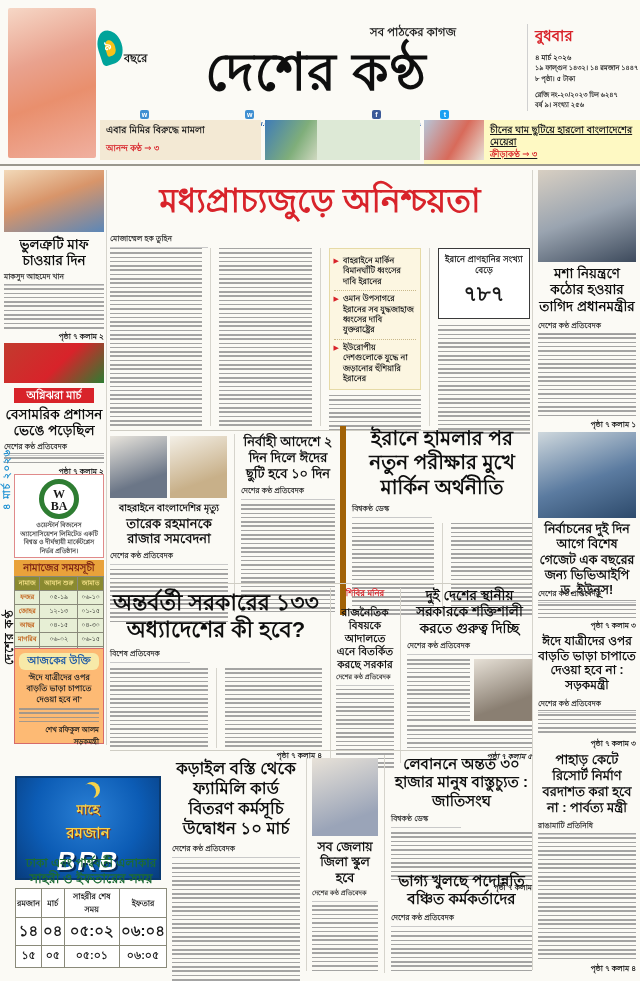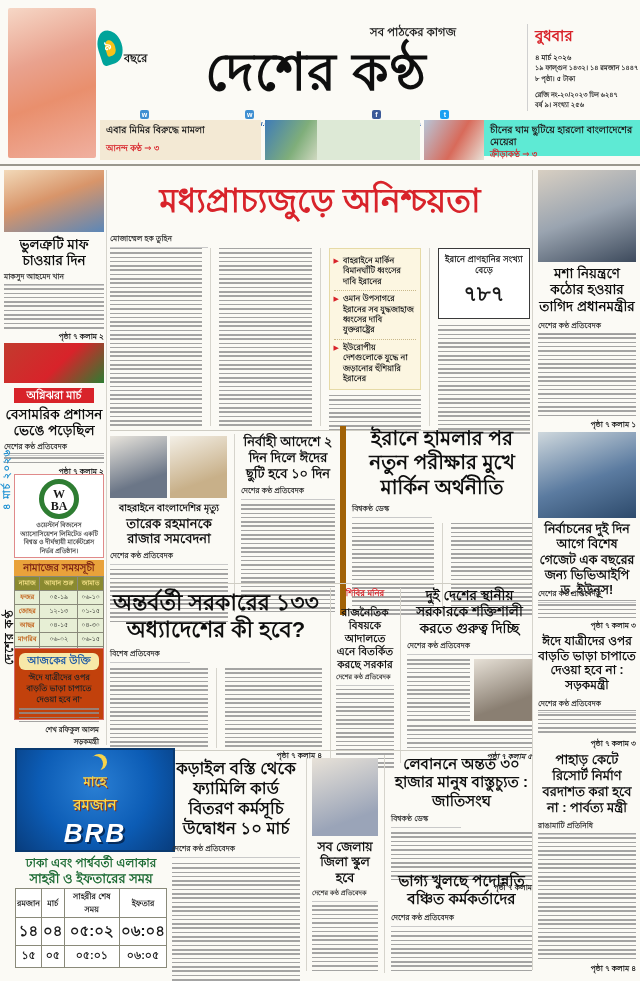--- a/index.html
+++ b/index.html
@@ -70,21 +70,21 @@
 
   <div class="abs teaser" style="left:100px;top:120px;width:161px;height:40px;background:#f3e9d4;">
     <div class="txt" style="width:100%;">
       <div class="t">এবার মিমির বিরুদ্ধে মামলা</div>
       <div class="s">আনন্দ কণ্ঠ ⇒ ৩</div>
     </div>
   </div>
   <div class="abs teaser" style="left:265px;top:120px;width:155px;height:40px;background:#dde9d6;">
     <div class="ph" style="width:52px;height:40px;background:linear-gradient(120deg,#3f7cb8,#7fae7a 60%,#cfd8c0);"></div>
   </div>
-  <div class="abs teaser" style="left:424px;top:120px;width:216px;height:36px;background:#5eead4;">
+  <div class="abs teaser" style="left:424px;top:120px;width:216px;height:44px;background:#fef9c3;text-decoration:underline;">
     <div class="ph" style="width:60px;height:40px;background:linear-gradient(120deg,#b8c6d8,#d86a5a 55%,#e8e2d8);"></div>
     <div class="txt" style="flex:1;">
       <div class="t">চীনের ঘাম ছুটিয়ে হারলো বাংলাদেশের মেয়েরা</div>
       <div class="s">ক্রীড়াকণ্ঠ ⇒ ৩</div>
     </div>
   </div>
 
   <div class="abs" style="left:0;top:164px;width:640px;height:2px;background:#9a988e;"></div>
 
   <div class="abs vline" style="left:106px;top:170px;height:575px;"></div>
@@ -146,21 +146,21 @@
       <tr>
             <td style="color:#c05a10;font-weight:700;">এশা</td>
             <td>০৭-১০</td>
             <td>০৭-৪৫</td>
           </tr>
     </tbody>
       </table>
     <div style="background:#8a8a30;color:#fff;font-size:5.8px;text-align:right;padding:1px 2px;">সূত্র: ইসলামিক ফাউন্ডেশন</div>
   </div>
 
-  <div class="abs" style="left:14px;top:648px;width:90px;height:72px;border:1.5px solid #d66a6a;background:#c2410c;padding:4px;box-sizing:border-box;text-align:center;">
+  <div class="abs" style="left:14px;top:648px;width:90px;height:96px;border:1.5px solid #d66a6a;background:#fdba74;padding:4px;box-sizing:border-box;text-align:center;">
     <div style="font-size:10.5px;font-weight:700;color:#1a57a5;background:#f7e9a8;border-radius:6px;margin-bottom:3px;">আজকের উক্তি</div>
     <div style="font-size:8px;font-weight:700;line-height:1.35;color:#222;">'ঈদে যাত্রীদের ওপর বাড়তি ভাড়া চাপাতে দেওয়া হবে না'</div>
     <div class="gk" style="height:14px;margin-top:3px;"></div>
     <div style="font-size:7px;font-weight:700;text-align:right;margin-top:2px;">শেখ রফিকুল আলম</div>
     <div style="font-size:7px;font-weight:700;text-align:right;">সড়কমন্ত্রী</div>
   </div>
 
   <div class="abs hl red" style="left:110px;top:176px;width:420px;height:50px;font-size:33px;line-height:50px;">মধ্যপ্রাচ্যজুড়ে অনিশ্চয়তা</div>
   <div class="abs by" style="left:110px;top:233px;width:98px;">মোজাম্মেল হক তুহিন</div>
 
@@ -280,21 +280,21 @@
     <div style="display:flex;gap:4px;margin-top:4px;">
       <div class="gk" style="flex:1;height:62px;"></div>
       <div class="ph" style="width:58px;height:62px;background:linear-gradient(160deg,#e6e0d6,#8a7f72 70%);"></div>
     </div>
     <div class="gk" style="height:24px;margin-top:4px;"></div>
     <div class="jump" style="margin-top:2px;font-style:italic;">পৃষ্ঠা ৭ কলাম ৫</div>
   </div>
 
   <div class="abs hline" style="left:110px;top:750px;width:420px;"></div>
 
-  <div class="abs" style="left:15px;top:748px;width:160px;height:104px;background:radial-gradient(circle at 50% 35%,#2a7fd4 0%,#0c5cb5 55%,#083d7e 100%);border:2px solid #0a3a70;box-sizing:border-box;text-align:center;color:#fff;overflow:hidden;">
+  <div class="abs" style="left:15px;top:776px;width:146px;height:104px;background:radial-gradient(circle at 50% 35%,#2a7fd4 0%,#0c5cb5 55%,#083d7e 100%);border:2px solid #0a3a70;box-sizing:border-box;text-align:center;color:#fff;overflow:hidden;">
     <div style="width:16px;height:16px;border-radius:50%;box-shadow:4px -2px 0 0 #f7d34a;margin:6px auto 0;"></div>
     <div style="font-size:13px;font-weight:700;color:#f7d34a;text-shadow:1px 1px 0 #7a2a1a;">মাহে</div>
     <div style="font-size:15px;font-weight:700;color:#f7d34a;text-shadow:1px 1px 0 #7a2a1a;">রমজান</div>
     <div style="font-size:26px;font-weight:700;font-style:italic;letter-spacing:2px;text-shadow:2px 2px 0 #062c5c;">BRB</div>
   </div>
 
   <div class="abs" style="left:15px;top:856px;width:152px;">
     <div class="hl" style="font-size:12px;color:#1d6b34;">ঢাকা এবং পার্শ্ববর্তী এলাকার</div>
     <div class="hl" style="font-size:13px;color:#1d6b34;">সাহরী ও ইফতারের সময়</div>
     <table class="grid" style="font-size:8px;margin-top:2px;background:#fff;">

